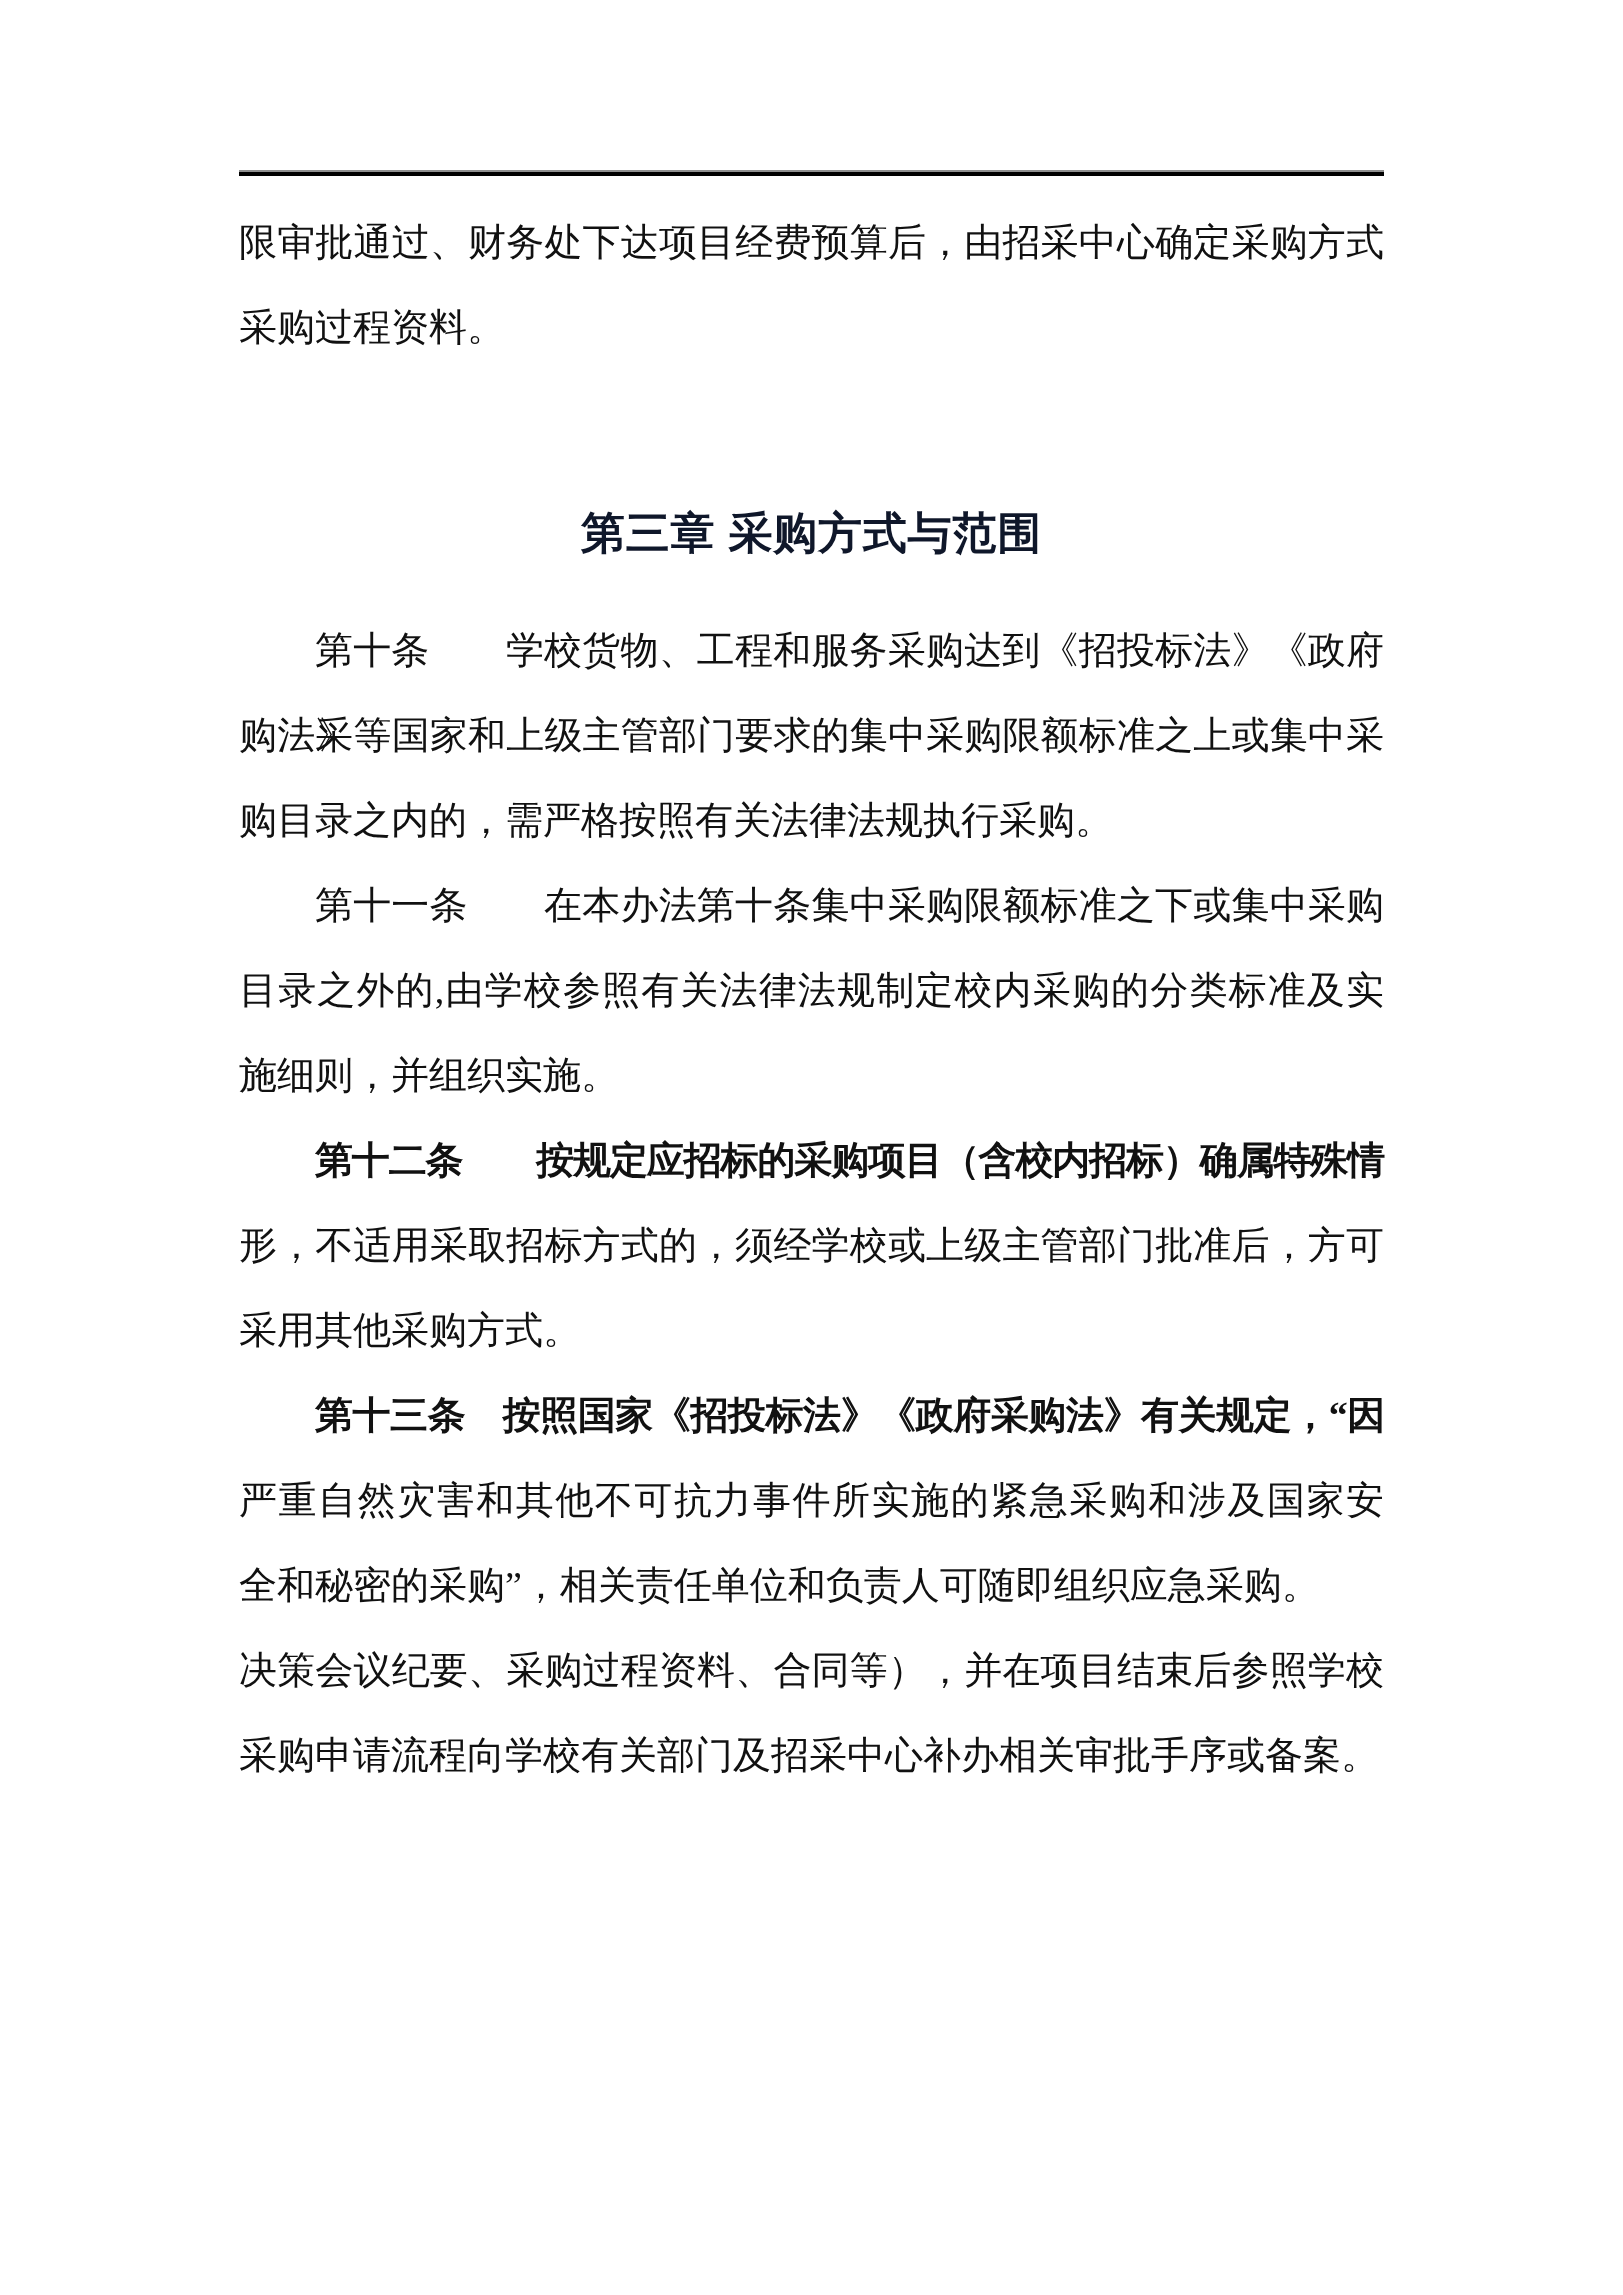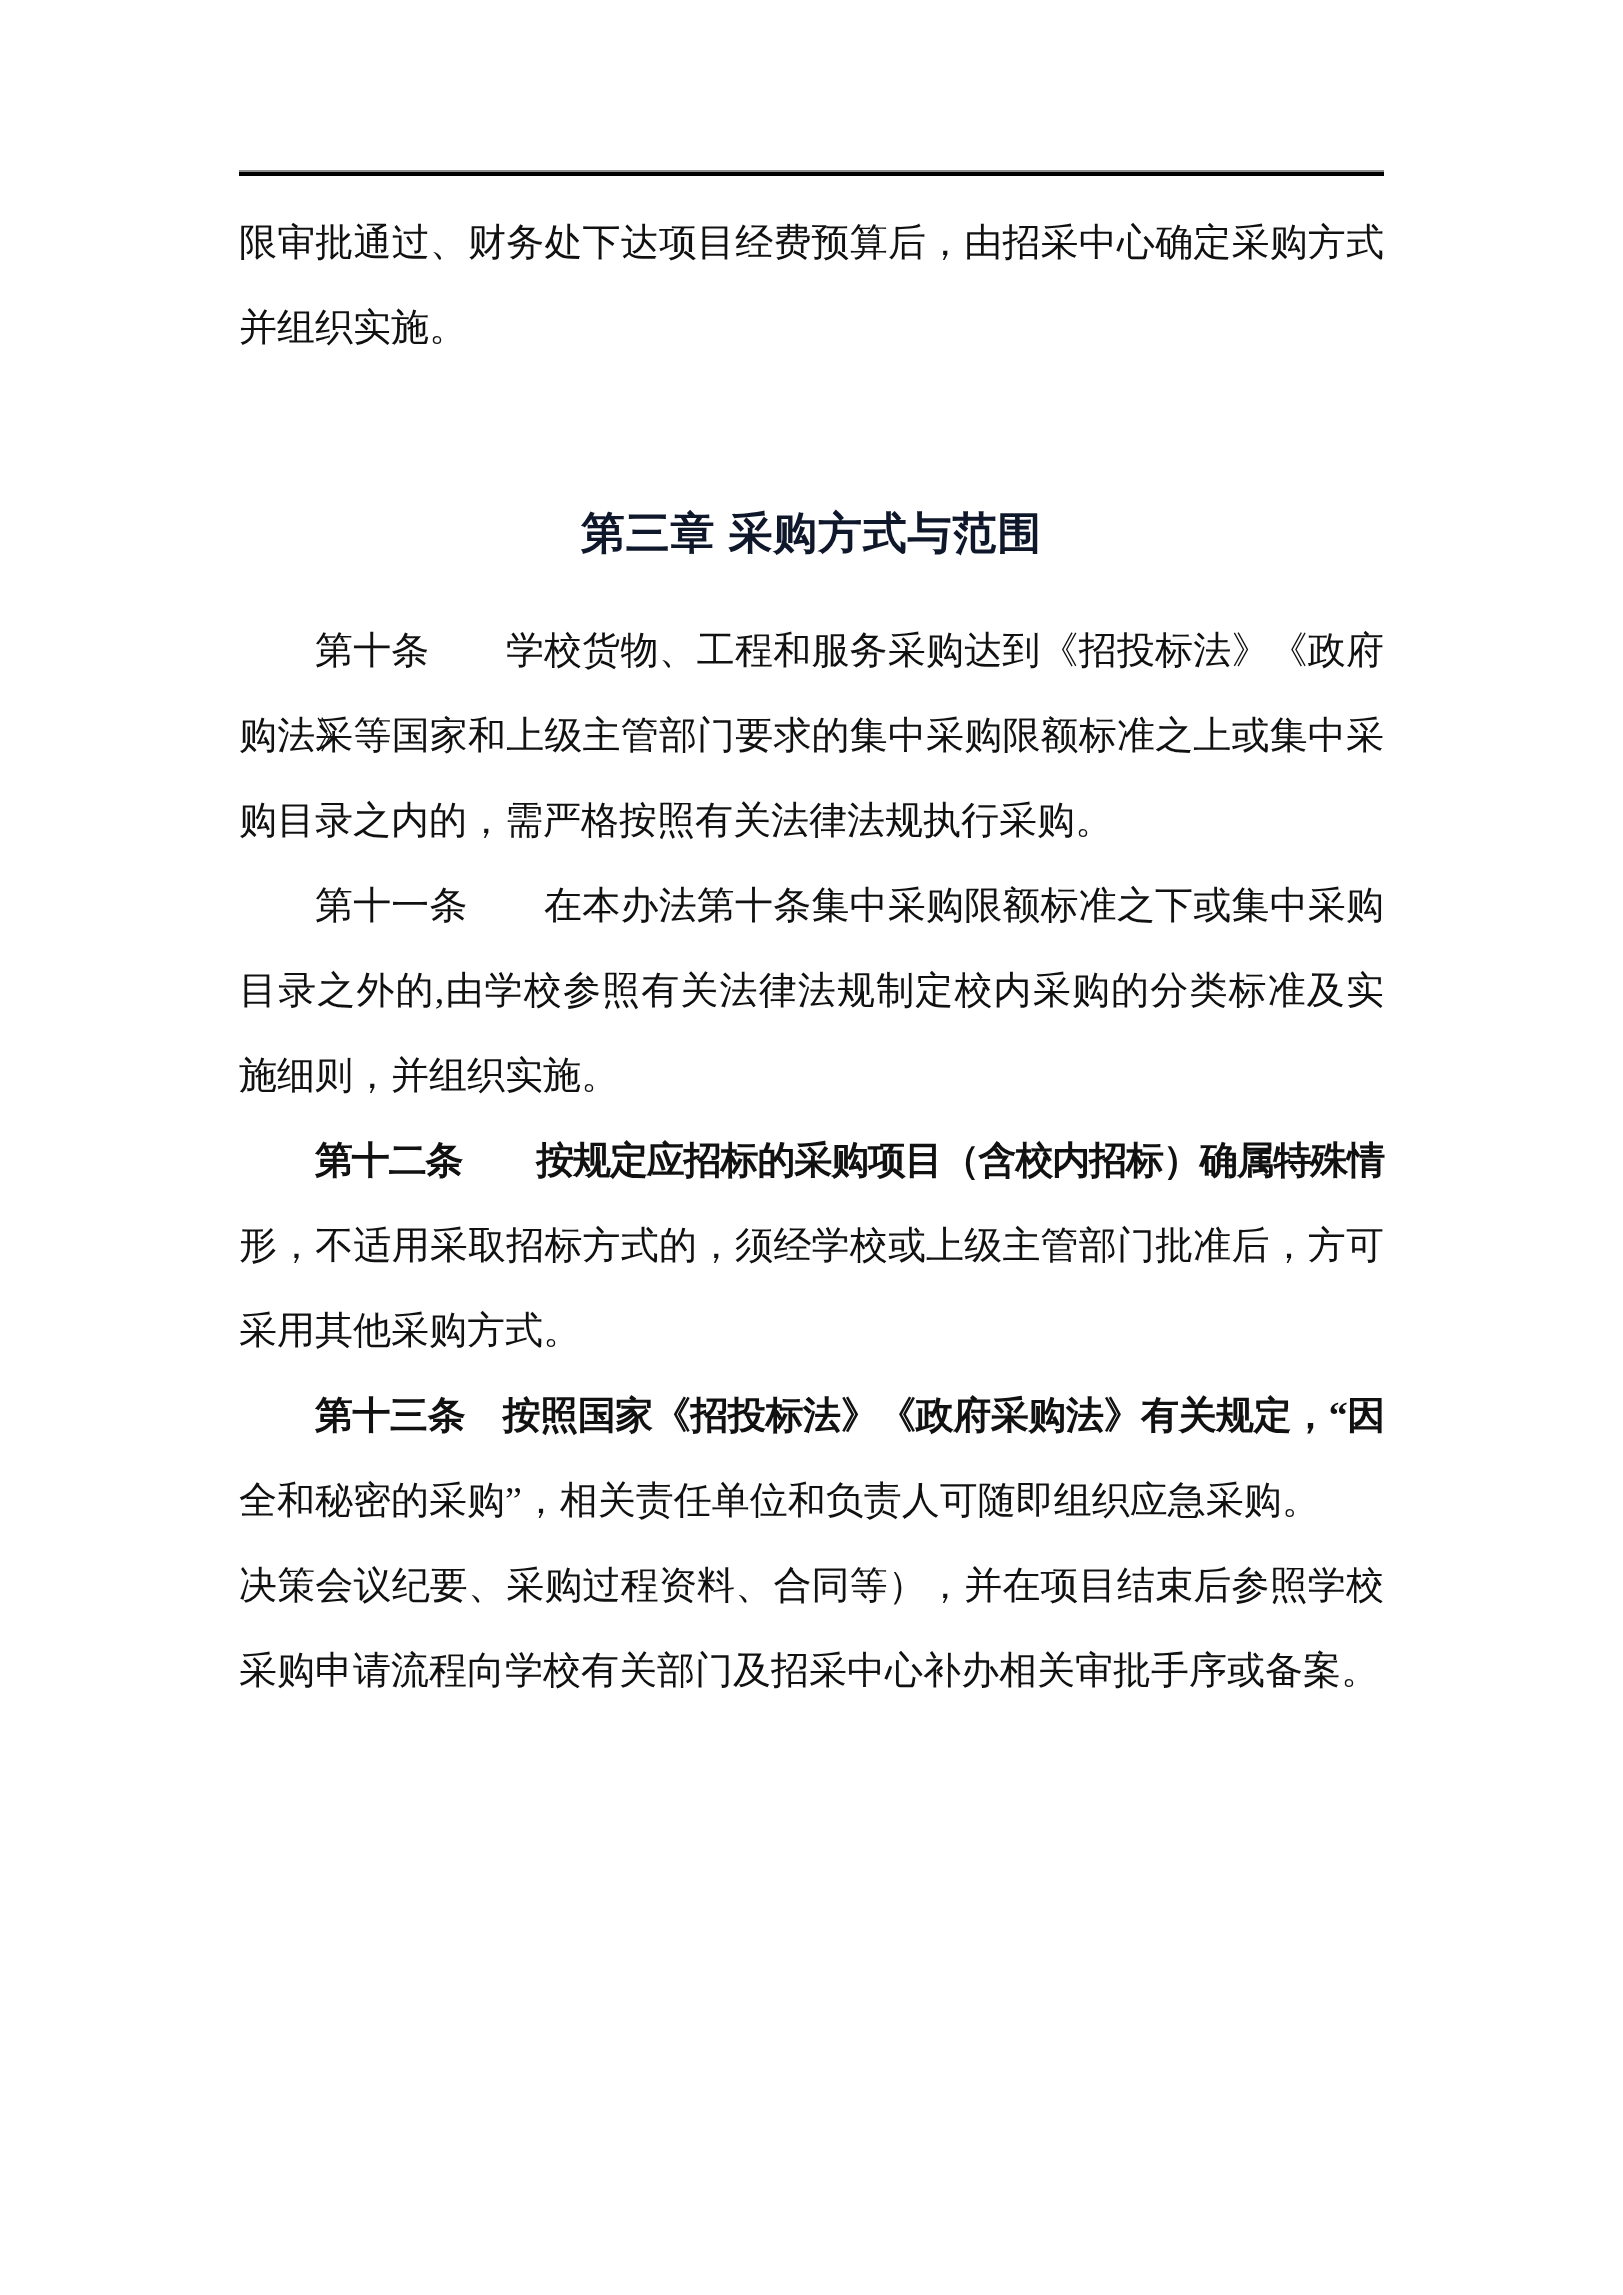--- a/index.html
+++ b/index.html
@@ -72,37 +72,38 @@
 </head>
 <body>
 
 <div class="page">
 
   <div class="header-rule"></div>
 
   <div class="col">
 
     <div class="line justify first-line">限审批通过、财务处下达项目经费预算后，由招采中心确定采购方式</div>
-    <div class="line left">并组织实施。</div>
+    <div class="line left">采购过程资料。</div>
 
     <h2 class="chapter">第三章 采购方式与范围</h2>
 
     <div class="line justify indent">第十条　　学校货物、工程和服务采购达到《招投标法》《政府采</div>
     <div class="line justify">购法》等国家和上级主管部门要求的集中采购限额标准之上或集中采</div>
     <div class="line left">购目录之内的，需严格按照有关法律法规执行采购。</div>
 
     <div class="line justify indent">第十一条　　在本办法第十条集中采购限额标准之下或集中采购</div>
     <div class="line justify">目录之外的,由学校参照有关法律法规制定校内采购的分类标准及实</div>
     <div class="line left">施细则，并组织实施。</div>
 
     <div class="line justify indent tight">第十二条　　按规定应招标的采购项目（含校内招标）确属特殊情</div>
     <div class="line justify">形，不适用采取招标方式的，须经学校或上级主管部门批准后，方可</div>
     <div class="line left">采用其他采购方式。</div>
 
     <div class="line justify indent tight">第十三条　按照国家《招投标法》《政府采购法》有关规定，“因</div>
+    <div class="line justify">严重自然灾害和其他不可抗力事件所实施的紧急采购和涉及国家安</div>
     <div class="line left">全和秘密的采购”，相关责任单位和负责人可随即组织应急采购。</div>
 
     <div class="line justify">决策会议纪要、采购过程资料、合同等），并在项目结束后参照学校</div>
     <div class="line left">采购申请流程向学校有关部门及招采中心补办相关审批手序或备案。</div>
 
   </div>
 </div>
 
 
 </body></html>

